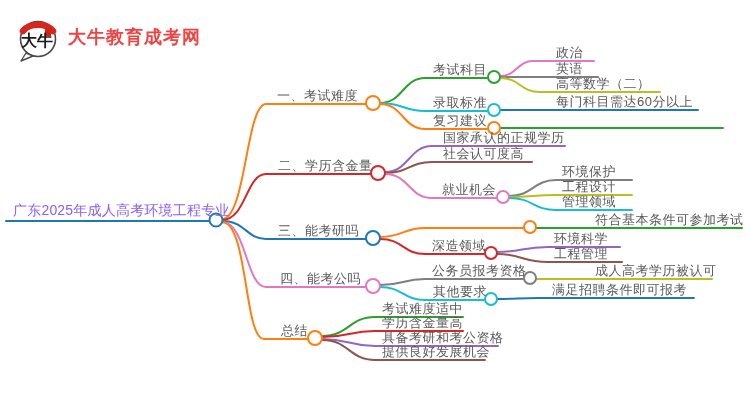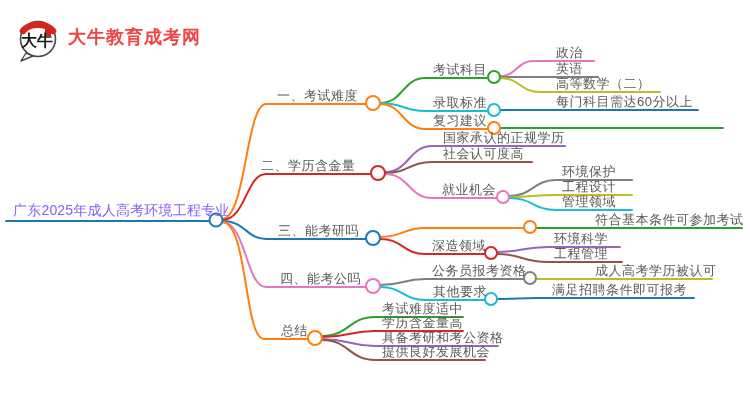--- a/index.html
+++ b/index.html
@@ -91,21 +91,21 @@
     <circle cx="503" cy="197" r="6" fill="#fff" stroke="#e377c2"></circle>
     <circle cx="530" cy="227" r="6" fill="#fff" stroke="#ff7f0e"></circle>
     <circle cx="491" cy="253" r="6" fill="#fff" stroke="#d62728"></circle>
     <circle cx="530" cy="278" r="6" fill="#fff" stroke="#7f7f7f"></circle>
     <circle cx="491" cy="299" r="6" fill="#fff" stroke="#17becf"></circle>
   </svg>
 
   <div class="lbl root-lbl" style="left:13px;top:203px">广东2025年成人高考环境工程专业</div>
 
   <div class="lbl" style="left:277px;top:89px">一、考试难度</div>
-  <div class="lbl" style="left:261px;top:159px">二、学历含金量</div>
+  <div class="lbl" style="left:278px;top:159px">二、学历含金量</div>
   <div class="lbl" style="left:278px;top:224px">三、能考研吗</div>
   <div class="lbl" style="left:280px;top:272px">四、能考公吗</div>
   <div class="lbl" style="left:281px;top:324px">总结</div>
 
   <div class="lbl" style="left:433px;top:63px">考试科目</div>
   <div class="lbl" style="left:433px;top:96px">录取标准</div>
   <div class="lbl" style="left:433px;top:114px">复习建议</div>
   <div class="lbl" style="left:556px;top:46px">政治</div>
   <div class="lbl" style="left:556px;top:62px">英语</div>
   <div class="lbl" style="left:556px;top:77px">高等数学（二）</div>

